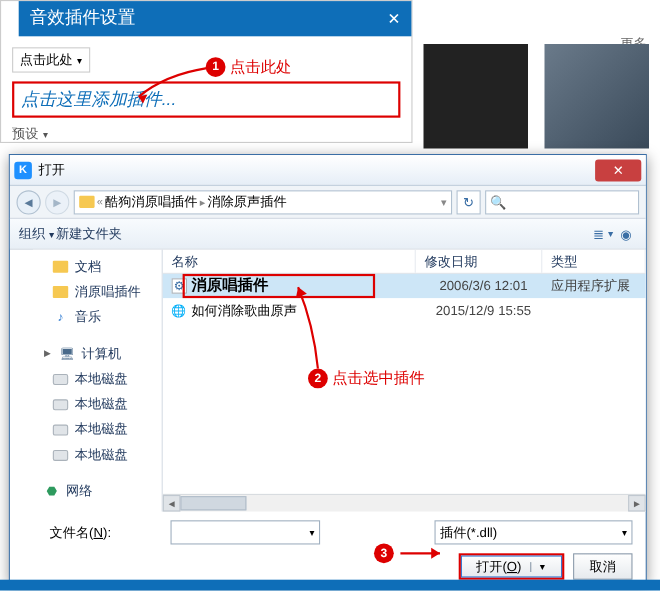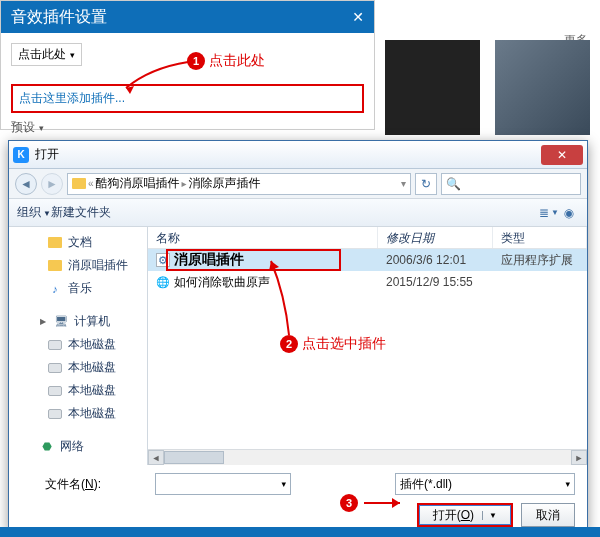--- a/index.html
+++ b/index.html
@@ -1,25 +1,25 @@
 <!DOCTYPE html>
 <html><head>
 <meta charset="utf-8">
 <style>
 * { margin: 0; padding: 0; box-sizing: border-box; font-family: "Microsoft YaHei", SimSun, sans-serif; }
 body { width: 600px; height: 537px; background: #fff; position: relative; overflow: hidden; }
 
 
 .settings-panel { position: absolute; top: 0; left: 0; width: 375px; height: 130px; background: #fff; border: 1px solid #ccc; }
-.settings-title { background: #0e6eb8; color: #fff; height: 32px; line-height: 32px; padding: 0 10px; display: flex; justify-content: space-between; align-items: center; }
+.settings-title { background: #0e6eb8; color: #fff; height: 32px; line-height: 32px; padding: 0 10px; display: flex; justify-content: space-between; align-items: center; margin-left: 16px; }
 .settings-close { cursor: pointer; font-size: 14px; }
 .settings-body { padding: 10px; }
 .op-select { border: 1px solid #ccc; padding: 2px 6px; font-size: 12px; display: inline-flex; align-items: center; gap: 4px; }
 .chev-down { font-size: 9px; }
-.add-plugin-box { border: 2px solid #d00; margin-top: 18px; padding: 4px 6px; font-size: 12px; color: #0e6eb8; }
+.add-plugin-box { border: 2px solid #d00; margin-top: 8px; padding: 4px 6px; font-size: 16px; color: #0e6eb8; font-style: italic; }
 .preset-row { margin-top: 6px; font-size: 12px; color: #555; display: flex; align-items: center; gap: 4px; }
 
 
 .album-area { position: absolute; top: 30px; left: 375px; right: 0; display: flex; gap: 15px; padding: 10px 10px 0 10px; }
 .album-area .album { width: 95px; height: 95px; background: #222; flex-shrink: 0; }
 .album.pic2 { background: linear-gradient(135deg,#6a7a8a,#3a4a5a); }
 .more-link { position: absolute; top: 32px; right: 12px; font-size: 12px; color: #666; }
 
 
 .anno { position: absolute; color: #d00; font-size: 14px; display: flex; align-items: center; gap: 4px; }
@@ -56,27 +56,27 @@
 .ico-music { color:#2e7ad1; }
 .ico-comp { color:#4a6a8a; }
 .ico-disk { width:14px;height:10px;background:#e0e4e8;border:1px solid #aab2ba;border-radius:2px; }
 .ico-net { color:#2e9a5e; }
 .group-tri { font-size: 8px; color: #666; margin-right: 2px; }
 
 .fd-list { flex: 1; background: #fff; position: relative; }
 .list-head { height: 22px; border-bottom: 1px solid #e0e4e8; display: flex; font-size: 12px; color: #223a5e; }
 .list-head > div { padding: 3px 8px; border-right: 1px solid #e8ecf0; }
 .col-name { width: 230px; }
-.col-date { width: 115px; font-style: italic; }
+.col-date { width: 115px; }
 .col-type { flex: 1; }
 .list-body { font-size: 12px; }
 .list-row { display: flex; align-items: center; height: 22px; }
 .list-row.selected { background: #cde6f7; }
 .list-row .cell-name { width: 230px; padding-left: 8px; display: flex; align-items: center; gap: 4px; }
-.list-row .cell-date { width: 115px; padding-left: 8px; color: #444; }
+.list-row .cell-date { width: 115px; padding-left: 8px; color: #444; text-align: center; }
 .list-row .cell-type { flex: 1; padding-left: 8px; color: #444; }
 .file-ico { width: 14px; height: 14px; display:inline-flex;align-items:center;justify-content:center;font-size:11px; }
 .ico-dll { background:#fff;border:1px solid #aab2ba; color:#3a6ea5; }
 .ico-htm { color:#2e7ad1; }
 .highlight-box { position: absolute; border: 2px solid #d00; top: 22px; left: 18px; width: 175px; height: 22px; z-index: 5; pointer-events: none; }
 .row-text-big { font-weight: bold; font-size: 14px; }
 
 .hscroll { position: absolute; bottom: 0; left: 0; right: 0; height: 16px; background: #f0f0f0; border-top: 1px solid #d8dce0; display:flex; }
 .hscroll .sbtn { width: 16px; background: #e0e4e8; border: 1px solid #c0c8d0; display:flex;align-items:center;justify-content:center;font-size:9px;color:#666; }
 .hscroll .thumb { width: 60px; background: #d0d8e0; border: 1px solid #b0bcc8; margin: 1px 0; }

